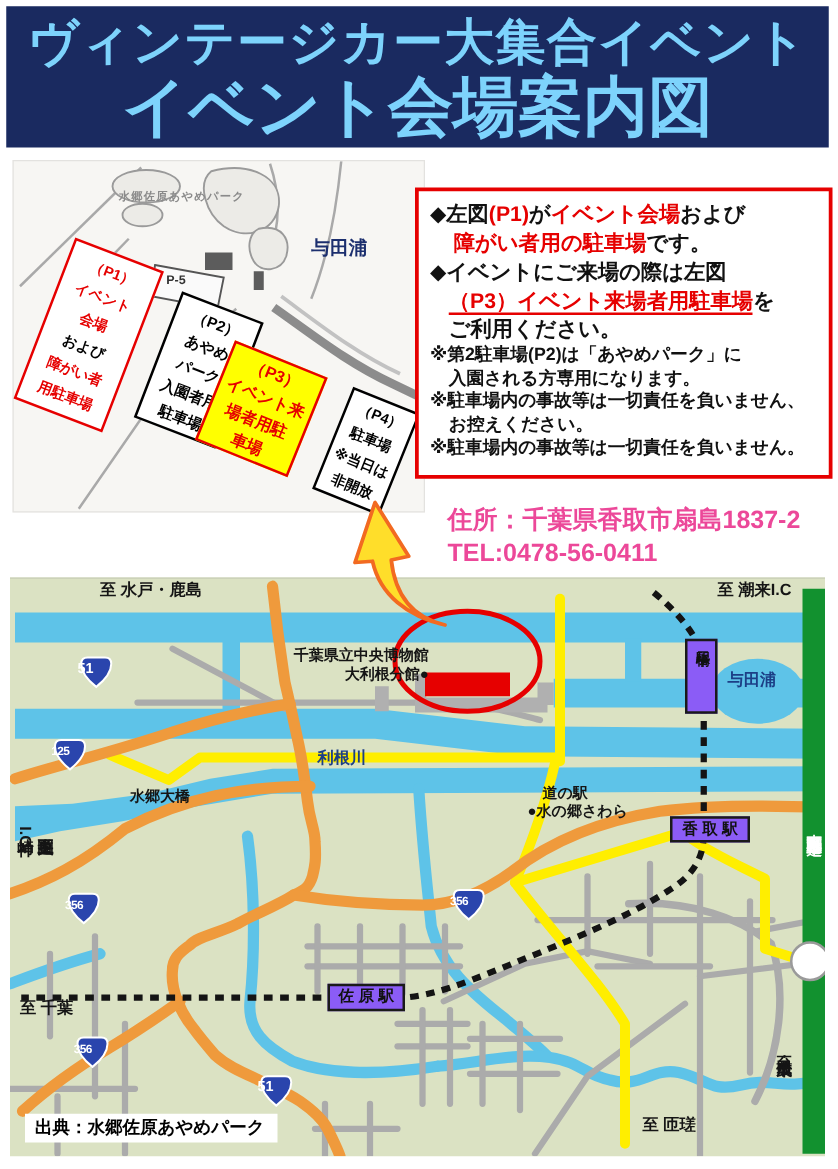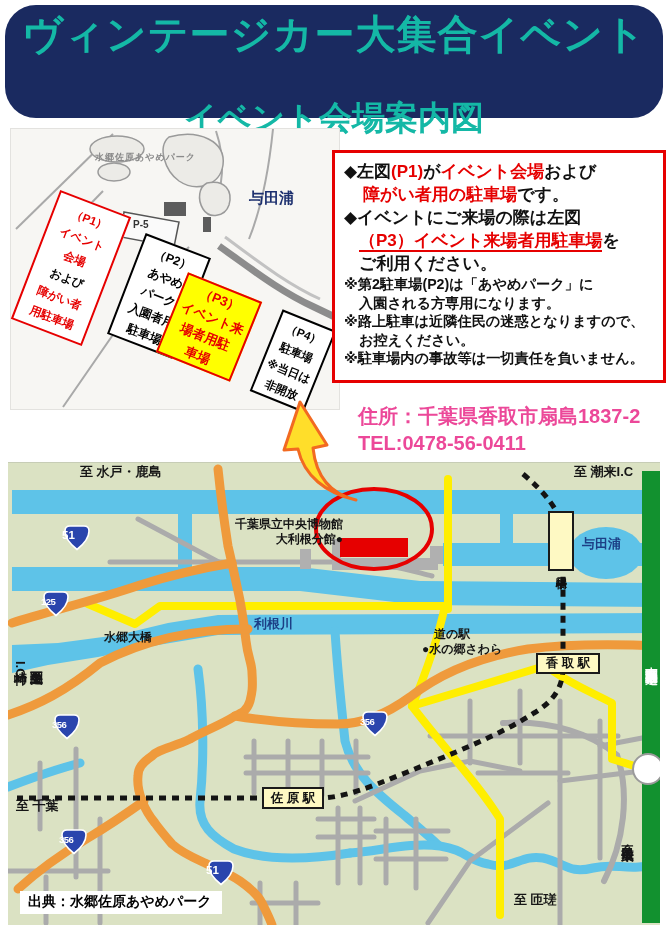--- a/index.html
+++ b/index.html
@@ -1,22 +1,22 @@
 <!DOCTYPE html>
 <html><head>
 <meta charset="utf-8">
 <style>
   html,body{margin:0;padding:0;background:#fff;}
   .page{position:relative;width:670px;height:935px;background:#fff;overflow:hidden;
         font-family:"Liberation Sans","DejaVu Sans",sans-serif;color:#111;}
   
   .header{position:absolute;left:5px;top:5px;width:658px;height:113px;background:#1a2a60;
-          color:#14b8a6;text-align:center;font-weight:bold;border-radius:31px;}
+          color:#7dd3fc;text-align:center;font-weight:bold;}
   .header .l1{font-size:40px;line-height:54px;margin-top:2px;letter-spacing:1px;}
-  .header .l2{font-size:33px;line-height:50px;margin-top:32px;}
+  .header .l2{font-size:52px;line-height:50px;}
   
   .parkmap{position:absolute;left:10px;top:128px;width:328px;height:280px;background:#f7f6f3;
            border:1px solid #e3e2df;overflow:visible;}
   .parkmap svg{position:absolute;left:0;top:0;}
   .scan-label{position:absolute;font-weight:bold;white-space:nowrap;}
   .parkname{left:84px;top:22px;font-size:9px;color:#8a8a8a;letter-spacing:1px;}
   .p5label{left:122px;top:90px;font-size:10px;color:#333;}
   .yodaura-park{left:238px;top:60px;font-size:15px;color:#1c2f6e;}
   
   .pbox{position:absolute;background:#fff;border:2px solid #000;text-align:center;
@@ -51,22 +51,22 @@
   .ml{position:absolute;font-weight:bold;font-size:13px;color:#151515;white-space:nowrap;line-height:1.15;z-index:3;}
   .navy{color:#1c3f86;}
   .redtxt{color:#e60000;}
   .small{font-size:12px;}
   .museum{width:145px;text-align:right;line-height:15px;font-size:12px;}
   .parkred{width:100px;text-align:center;font-size:14px;line-height:15px;}
   .vert{writing-mode:vertical-rl;}
   .kanzaki{height:70px;line-height:16px;font-size:13px;}
   .expwy{color:#fff;font-size:12.5px;letter-spacing:1px;height:104px;}
   .narita{font-size:12.5px;height:90px;}
-  .stbox{position:absolute;background:#fef9c3;border:2px solid #1a1a1a;font-weight:bold;color:#111;
-         display:flex;align-items:flex-end;justify-content:center;box-sizing:border-box;z-index:3;}
+  .stbox{position:absolute;background:#8b5cf6;border:2px solid #1a1a1a;font-weight:bold;color:#111;
+         display:flex;align-items:flex-start;justify-content:center;box-sizing:border-box;z-index:3;}
   .st-juniko{left:540px;top:48px;width:26px;height:60px;font-size:11px;}
   .st-katori{left:528px;top:190px;width:64px;height:21px;font-size:12.5px;}
   .st-sawara{left:254px;top:324px;width:62px;height:22px;font-size:12.5px;}
   .srcbox{position:absolute;left:12px;top:428px;background:#fff;padding:2px 10px 3px 8px;
           font-size:14px;font-weight:bold;color:#000;z-index:4;white-space:nowrap;}
   .shield{position:absolute;width:30px;height:29px;z-index:3;}
   .shield svg{position:absolute;left:0;top:0;}
   .snum{position:absolute;left:0;right:0;top:5px;color:#fff;font-weight:bold;font-size:11.5px;}
   .snum3{top:6px;font-size:9.5px;letter-spacing:-0.5px;}
 </style>
@@ -147,21 +147,21 @@
     <p class="big b2">
       <span>◆イベントにご来場の際は左図</span><br>
       <span class="ind2"><span class="red u">（P3）イベント来場者用駐車場</span><span>を</span></span><br>
       <span class="ind2">ご利用ください。</span>
     </p>
     <p class="note">
       <span>※第2駐車場(P2)は「あやめパーク」に</span><br>
       <span class="ind2">入園される方専用になります。</span>
     </p>
     <p class="note">
-      <span>※路上駐車は近隣住民の迷惑となりますので、</span><br>
+      <span>※駐車場内の事故等は一切責任を負いません、</span><br>
       <span class="ind2">お控えください。</span>
     </p>
     <p class="note">
       <span>※駐車場内の事故等は一切責任を負いません。</span>
     </p>
   </div>
 
   <div class="addr">
     <div>住所：千葉県香取市扇島1837-2</div>
     <div>TEL:0478-56-0411</div>
@@ -255,21 +255,21 @@
         <ellipse cx="366" cy="66" rx="58" ry="40" fill="none" stroke="#e60000" stroke-width="4"></ellipse>
       </g>
     </svg>
 
     <div class="ml" style="left:72px;top:2px;">至 水戸・鹿島</div>
     <div class="ml" style="left:566px;top:2px;">至 潮来I.C</div>
     <div class="ml museum" style="left:190px;top:54px;">
       <span>千葉県立中央博物館</span><br>
       <span>大利根分館●</span>
     </div>
-    <div class="ml navy" style="left:246px;top:154px;">利根川</div>
+    <div class="ml navy" style="left:246px;top:136px;">利根川</div>
     <div class="ml small" style="left:96px;top:168px;">水郷大橋</div>
     <div class="ml navy" style="left:574px;top:74px;">与田浦</div>
     <div class="ml small" style="left:414px;top:164px;line-height:15px;">
       <span style="padding-left:12px;">道の駅</span><br>
       <span>●水の郷さわら</span>
     </div>
     <div class="ml" style="left:8px;top:336px;">至 千葉</div>
     <div class="ml" style="left:506px;top:430px;">至 匝瑳</div>
     <div class="ml vert kanzaki" style="left:4px;top:198px;">
       <span>至圏央道</span><br>

